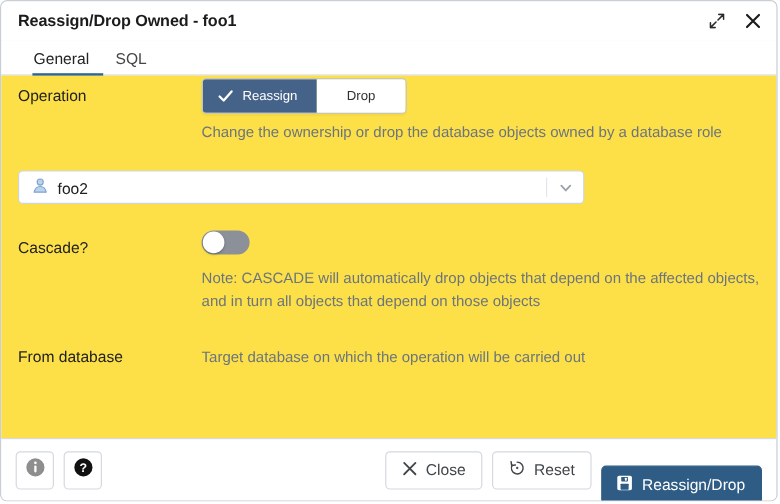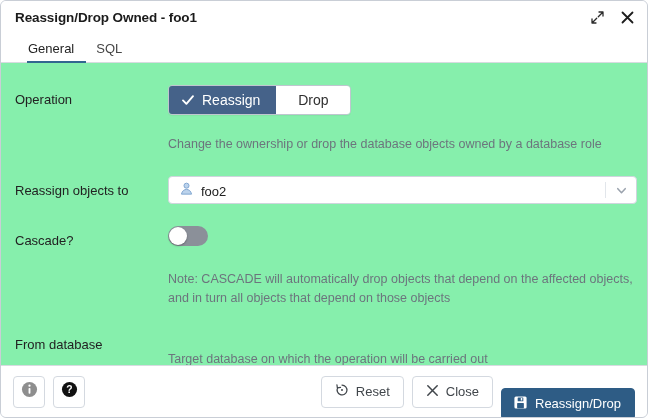--- a/index.html
+++ b/index.html
@@ -83,22 +83,22 @@
     content: "";
     position: absolute;
     left: 0; right: 0; bottom: -1px;
     height: 2.5px;
     background: #326690;
   }
 
   
   .body {
     flex: 1;
-    background: #86efac;
-    padding: 22px 10px 0 14px;
+    background: #fde047;
+    padding: 2px 10px 0 14px;
     box-sizing: border-box;
     overflow: hidden;
   }
   .row {
     display: flex;
     align-items: flex-start;
   }
   .row-label {
     width: 153px;
     min-width: 153px;
@@ -108,38 +108,38 @@
     line-height: 17px;
   }
   .row-control {
     flex: 1;
     min-width: 0;
   }
   .helptext {
     font-size: 12.5px;
     color: #6c757d;
     line-height: 19px;
-    margin-top: 20px;
+    margin-top: 6px;
     max-width: 472px;
   }
 
   
   .segmented {
     display: inline-flex;
     border-radius: 4px;
     overflow: hidden;
     border: 1px solid #bfc6cf;
     height: 28px;
     box-shadow: 0 1px 1px rgba(0,0,0,0.04);
   }
   .seg {
     display: flex;
     align-items: center;
     justify-content: center;
-    font-size: 14px;
+    font-size: 11px;
     padding: 0 16px;
     background: #ffffff;
     color: #303030;
     cursor: pointer;
     min-width: 74px;
     box-sizing: border-box;
   }
   .seg.on {
     background: #456289;
     color: #ffffff;
@@ -306,21 +306,20 @@
             <span>Drop</span>
           </div>
         </div>
         <div class="helptext">Change the ownership or drop the database objects owned by a database role</div>
       </div>
     </div>
 
     <div class="sp-22"></div>
 
     <div class="row">
-      <div class="row-label">Reassign objects to</div>
       <div class="row-control">
         <div class="select">
           <div class="select-value">
             <span>
               <svg width="15" height="15" viewBox="0 0 16 16">
                 <circle cx="8" cy="5" r="2.7" fill="#bcd3ec" stroke="#7da3cf" stroke-width="1"></circle>
                 <path d="M2.6 14 C3.4 10.4 5.6 9 8 9 C10.4 9 12.6 10.4 13.4 14 Z" fill="#bcd3ec" stroke="#7da3cf" stroke-width="1" stroke-linejoin="round"></path>
               </svg>
             </span>
             <span>foo2</span>
@@ -376,36 +375,36 @@
           <circle cx="9" cy="9" r="8" fill="#111111"></circle>
           <text x="9" y="13.2" text-anchor="middle" font-family="Liberation Sans, sans-serif" font-size="11" font-weight="bold" fill="#ffffff">?</text>
         </svg>
       </span>
     </div>
 
     <div class="footer-spacer"></div>
 
     <div class="btn">
       <span>
+        <svg width="13" height="13" viewBox="0 0 13 13">
+          <path d="M1.8 1.8 L11.2 11.2 M11.2 1.8 L1.8 11.2" stroke="#41464b" stroke-width="1.5" stroke-linecap="round"></path>
+        </svg>
+      </span>
+      <span>Close</span>
+    </div>
+
+    <div class="btn">
+      <span>
         <svg width="14" height="14" viewBox="0 0 16 16">
           <path d="M8 2.4 A5.6 5.6 0 1 1 3.2 5.2" stroke="#41464b" stroke-width="1.4" fill="none" stroke-linecap="round"></path>
           <path d="M2.2 2 L2.7 5.6 L6.3 5.1" stroke="#41464b" stroke-width="1.4" fill="none" stroke-linecap="round" stroke-linejoin="round"></path>
           <circle cx="8" cy="8" r="1.1" fill="#41464b"></circle>
         </svg>
       </span>
       <span>Reset</span>
-    </div>
-
-    <div class="btn">
-      <span>
-        <svg width="13" height="13" viewBox="0 0 13 13">
-          <path d="M1.8 1.8 L11.2 11.2 M11.2 1.8 L1.8 11.2" stroke="#41464b" stroke-width="1.5" stroke-linecap="round"></path>
-        </svg>
-      </span>
-      <span>Close</span>
     </div>
 
     <div class="btn primary">
       <span>
         <svg width="15" height="15" viewBox="0 0 16 16">
           <rect x="1.5" y="1.5" width="13" height="13" rx="1.6" fill="#ffffff"></rect>
           <rect x="5" y="2.6" width="6" height="4" rx="0.6" fill="#2e5c85"></rect>
           <rect x="8.3" y="3.3" width="1.6" height="2.6" rx="0.4" fill="#ffffff"></rect>
           <rect x="4.4" y="8.6" width="7.2" height="5.4" rx="0.6" fill="#2e5c85"></rect>
         </svg>

